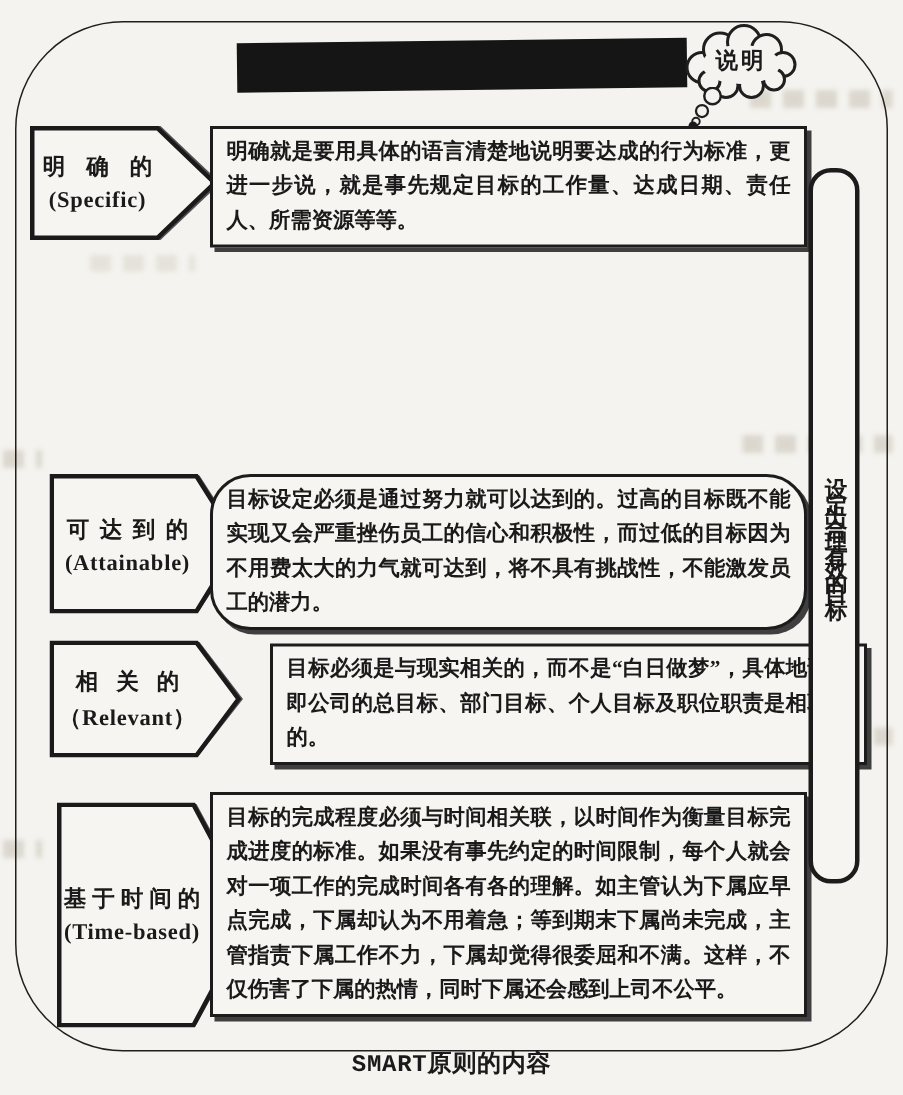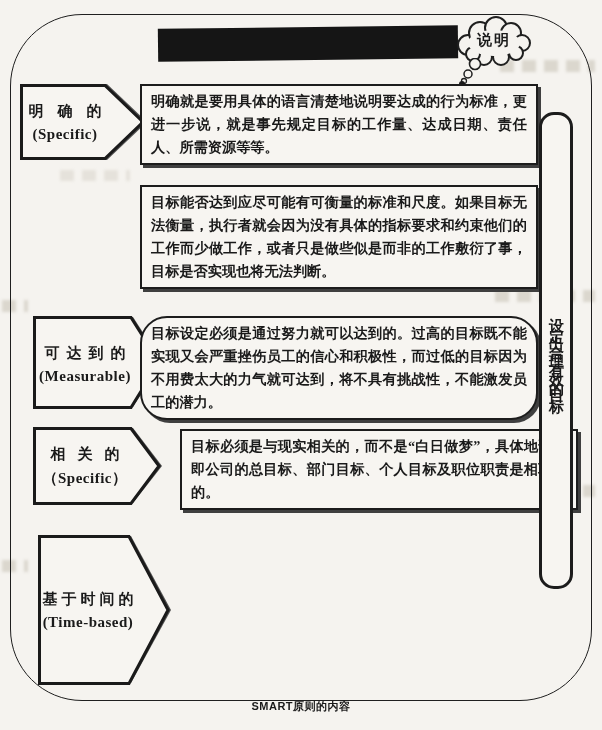--- a/index.html
+++ b/index.html
@@ -57,22 +57,22 @@
     position:absolute;left:539px;top:112px;width:34px;height:477px;box-sizing:border-box;
     background:#f7f5f1;border:3.5px solid #1c1c1c;border-radius:15px;
     display:flex;align-items:center;justify-content:center;
   }
   .banner-text{
     writing-mode:vertical-rl;text-orientation:upright;
     font-size:15px;font-weight:700;letter-spacing:9px;line-height:1;
   }
   .caption{
     position:absolute;left:0;right:0;top:699px;text-align:center;
-    font-family:Liberation Sans, sans-serif;
-    font-size:11px;font-weight:700;letter-spacing:.5px;
+    font-family:Liberation Mono, monospace;
+    font-size:16px;font-weight:700;letter-spacing:.5px;
   }
 </style>
 </head>
 <body>
 
 <div class="page">
 
   <div class="bleed" style="left:500px;top:60px;width:95px;height:12px;"></div>
   <div class="bleed" style="left:495px;top:290px;width:100px;height:12px;"></div>
   <div class="bleed" style="left:495px;top:485px;width:100px;height:12px;"></div>
@@ -120,56 +120,56 @@
       <polygon points="3,3 88,3 128,41 88,79 3,79" transform="translate(-1,-3)" fill="#3f3f3f" opacity="0.9"></polygon>
       <polygon points="1.5,1.5 85,1.5 123,38 85,74.5 1.5,74.5" fill="#f7f5f1" stroke="#1a1a1a" stroke-width="3"></polygon>
     </svg>
     <div class="arrow-labels" style="left:0;width:90px;">
       <div class="lab-cn ls14">明确的</div>
       <div class="lab-en">(Specific)</div>
     </div>
   </div>
   <div class="desc" style="top:84px;">明确就是要用具体的语言清楚地说明要达成的行为标准，更进一步说，就是事先规定目标的工作量、达成日期、责任人、所需资源等等。</div>
 
-  <div class="desc" style="top:185px;">目标能否达到应尽可能有可衡量的标准和尺度。如果目标无法衡量，执行者就会因为没有具体的指标要求和约束他们的工作而少做工作，或者只是做些似是而非的工作敷衍了事，目标是否实现也将无法判断。</div>
 
   <div class="arrow" style="left:33px;top:316px;width:130px;height:96px;">
     <svg width="130" height="93" viewBox="0 0 130 93">
       <polygon points="4,4 101,4 130,49 101,94 4,94" transform="translate(-1,-3)" fill="#3f3f3f" opacity="0.9"></polygon>
       <polygon points="1.5,1.5 98,1.5 126,46 98,91.5 1.5,91.5" fill="#f7f5f1" stroke="#1a1a1a" stroke-width="3"></polygon>
     </svg>
     <div class="arrow-labels" style="left:0;width:104px;">
       <div class="lab-cn ls7">可达到的</div>
-      <div class="lab-en">(Measurable)</div>
+      <div class="lab-en">(Attainable)</div>
     </div>
   </div>
   <div class="desc" style="top:316px;border-radius:27px;">目标设定必须是通过努力就可以达到的。过高的目标既不能实现又会严重挫伤员工的信心和积极性，而过低的目标因为不用费太大的力气就可达到，将不具有挑战性，不能激发员工的潜力。</div>
 
   <div class="arrow" style="left:33px;top:427px;width:130px;height:78px;">
     <svg width="130" height="78" viewBox="0 0 130 78">
       <polygon points="4,4 101,4 130,42 101,79 4,79" transform="translate(-1,-3)" fill="#3f3f3f" opacity="0.9"></polygon>
       <polygon points="1.5,1.5 98,1.5 126,39 98,76.5 1.5,76.5" fill="#f7f5f1" stroke="#1a1a1a" stroke-width="3"></polygon>
     </svg>
     <div class="arrow-labels" style="left:0;width:104px;">
       <div class="lab-cn ls12">相关的</div>
-      <div class="lab-en">（Specific）</div>
+      <div class="lab-en">（Relevant）</div>
     </div>
   </div>
   <div class="desc" style="top:429px;margin-left:40px;">目标必须是与现实相关的，而不是“白日做梦”，具体地说，即公司的总目标、部门目标、个人目标及职位职责是相联系的。</div>
 
   <div class="arrow" style="left:38px;top:535px;width:134px;height:150px;">
     <svg width="134" height="150" viewBox="0 0 134 150">
       <polygon points="4,4 94,4 134,78 94,151 4,151" transform="translate(-1,-3)" fill="#3f3f3f" opacity="0.9"></polygon>
       <polygon points="1.5,1.5 91,1.5 130,75 91,148.5 1.5,148.5" fill="#f7f5f1" stroke="#1a1a1a" stroke-width="3"></polygon>
     </svg>
     <div class="arrow-labels" style="left:0;width:100px;">
       <div class="lab-cn ls4">基于时间的</div>
       <div class="lab-en">(Time-based)</div>
     </div>
   </div>
+  <div class="desc" style="top:528px;">目标的完成程度必须与时间相关联，以时间作为衡量目标完成进度的标准。如果没有事先约定的时间限制，每个人就会对一项工作的完成时间各有各的理解。如主管认为下属应早点完成，下属却认为不用着急；等到期末下属尚未完成，主管指责下属工作不力，下属却觉得很委屈和不满。这样，不仅伤害了下属的热情，同时下属还会感到上司不公平。</div>
 
   <div class="banner">
     <div class="banner-text">设定出合理有效的目标</div>
   </div>
 
   <div class="caption">SMART原则的内容</div>
 
 </div>
 
 </body></html>

